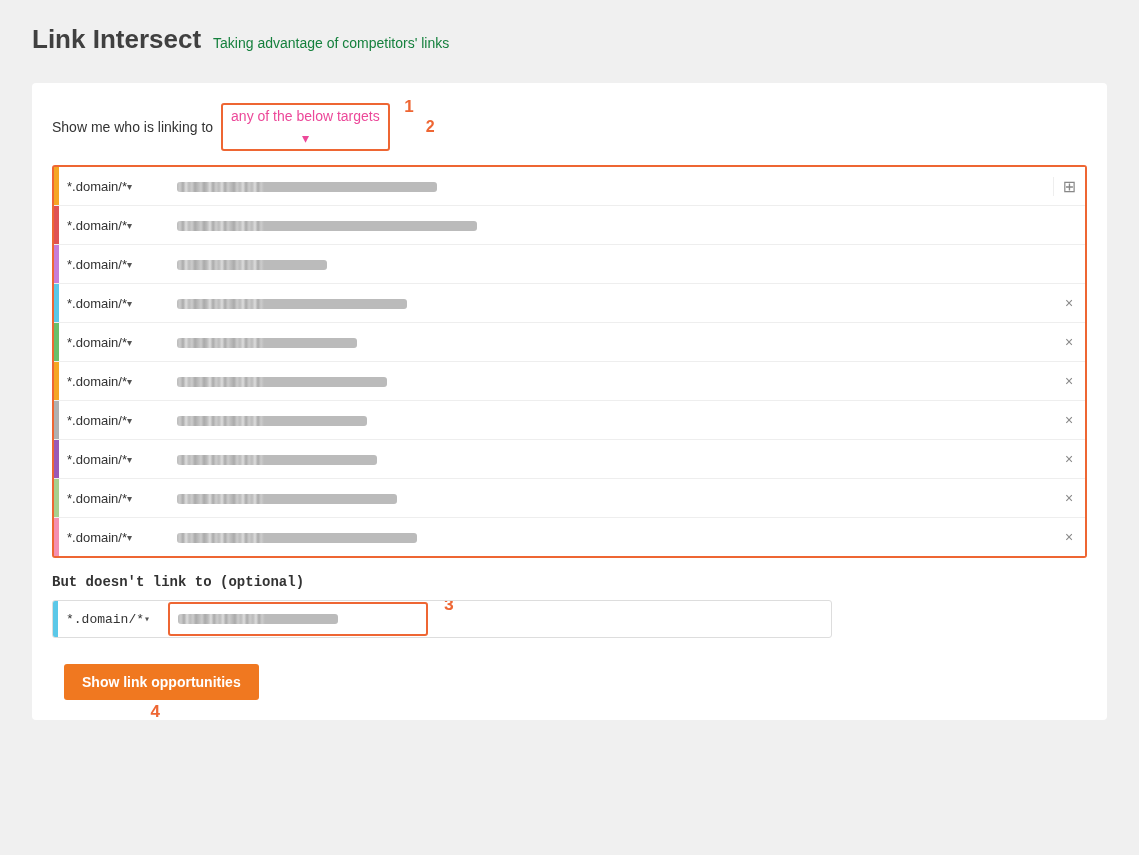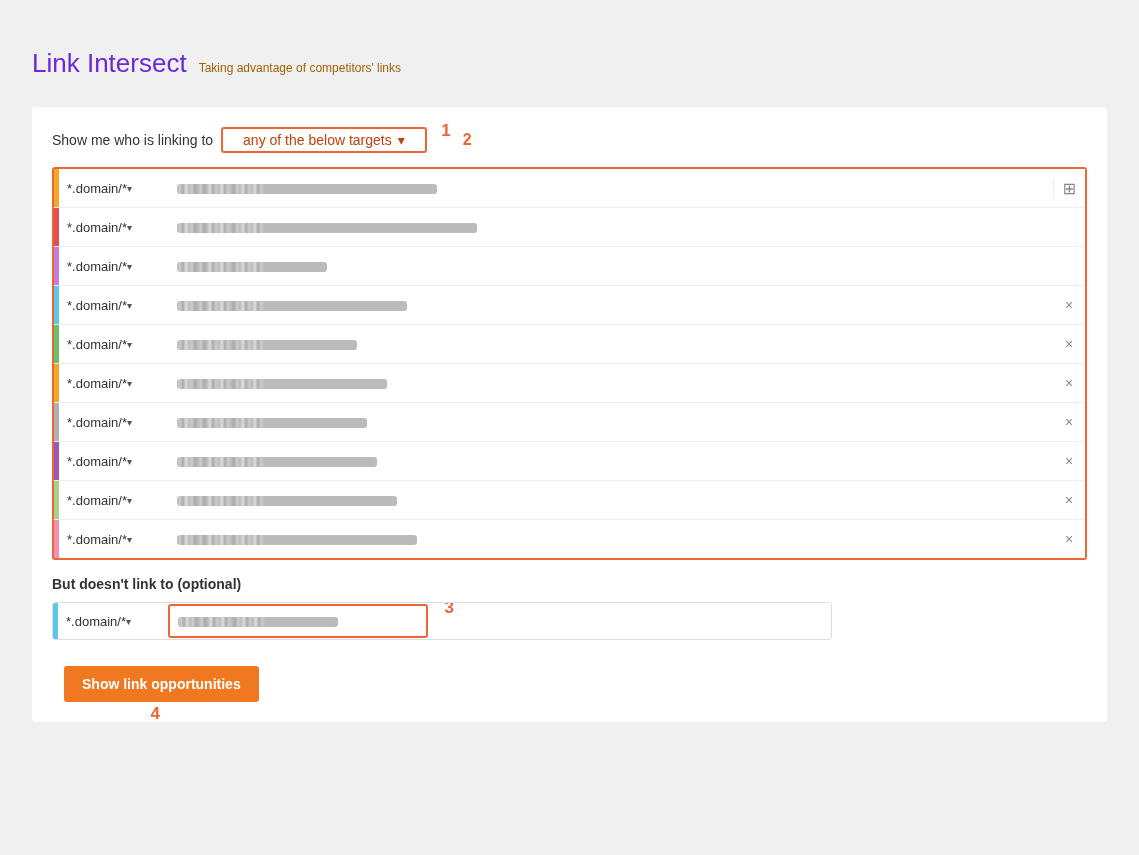--- a/index.html
+++ b/index.html
@@ -11,27 +11,26 @@
       font-size: 14px;
     }
     .page-header {
       display: flex;
       align-items: baseline;
       gap: 12px;
       margin-bottom: 28px;
     }
     .page-title {
       font-size: 26px;
-      font-weight: normal;
-      color: #6d28d9;
-      margin-top: 24px;
+      font-weight: bold;
+      color: #404040;
     }
     .page-subtitle {
-      font-size: 12px;
-      color: #a16207;
+      font-size: 14px;
+      color: #15803d;
     }
     .section {
       background: #fff;
       border-radius: 4px;
       padding: 20px 20px 20px 20px;
       margin-bottom: 0;
     }
     .show-me-row {
       display: flex;
       align-items: center;
@@ -42,26 +41,27 @@
     }
     .show-me-label {
       font-size: 14px;
       color: #333;
     }
     .target-dropdown {
       display: inline-flex;
       align-items: center;
       border: 2px solid #e63;
       border-radius: 3px;
-      padding: 3px 20px;
-      color: #c2410c;
+      padding: 3px 8px;
+      color: #ec4899;
       font-size: 14px;
       cursor: pointer;
       background: #fff;
       gap: 6px;
+      flex-direction: column;
     }
     .targets-box {
       border: 2px solid #e63;
       border-radius: 3px;
       margin-bottom: 16px;
       position: relative;
     }
     .target-row {
       display: flex;
       align-items: center;
@@ -131,20 +131,21 @@
       justify-content: center;
       color: #888;
       font-size: 16px;
       cursor: pointer;
       flex-shrink: 0;
       border-left: 1px solid #eee;
     }
     .but-doesnt-section {
       margin-top: 16px;
       margin-bottom: 14px;
+      font-family: Liberation Mono, monospace;
     }
     .but-doesnt-label {
       font-weight: bold;
       font-size: 14px;
       margin-bottom: 10px;
     }
     .show-btn {
       background: #f07820;
       color: #fff;
       border: none;

